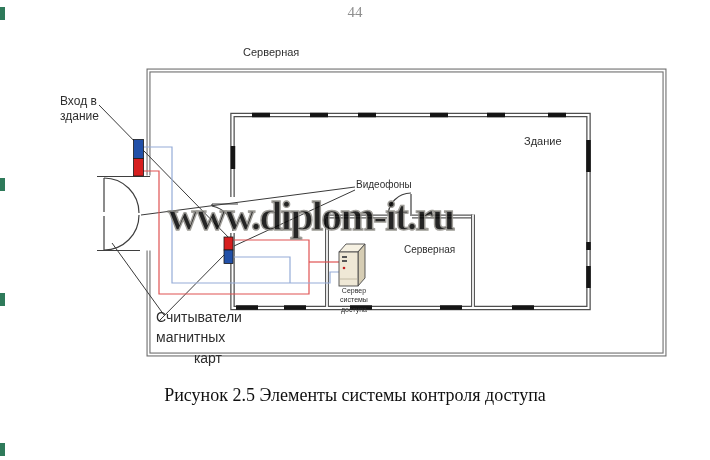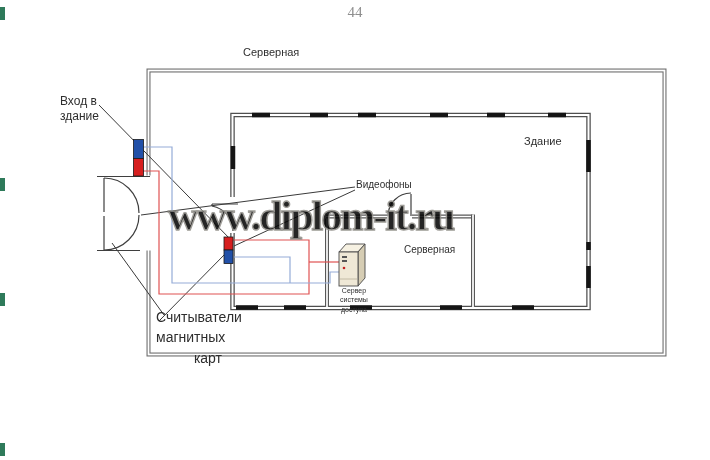--- a/index.html
+++ b/index.html
@@ -126,18 +126,19 @@
   <div class="lbl lbl-srvroom">Серверная</div>
   <div class="lbl lbl-srv">Сервер
 системы
 доступа</div>
   <div class="lbl lbl-readers">Считыватели
 магнитных
 карт</div>
 
   <div class="watermark">www.diplom-it.ru</div>
 
+  <div class="caption">Рисунок 2.5 Элементы системы контроля доступа</div>
 
   <div class="artifact" style="top:7px"></div>
   <div class="artifact" style="top:178px"></div>
   <div class="artifact" style="top:293px"></div>
   <div class="artifact" style="top:443px"></div>
 </div>
 
 </body></html>

